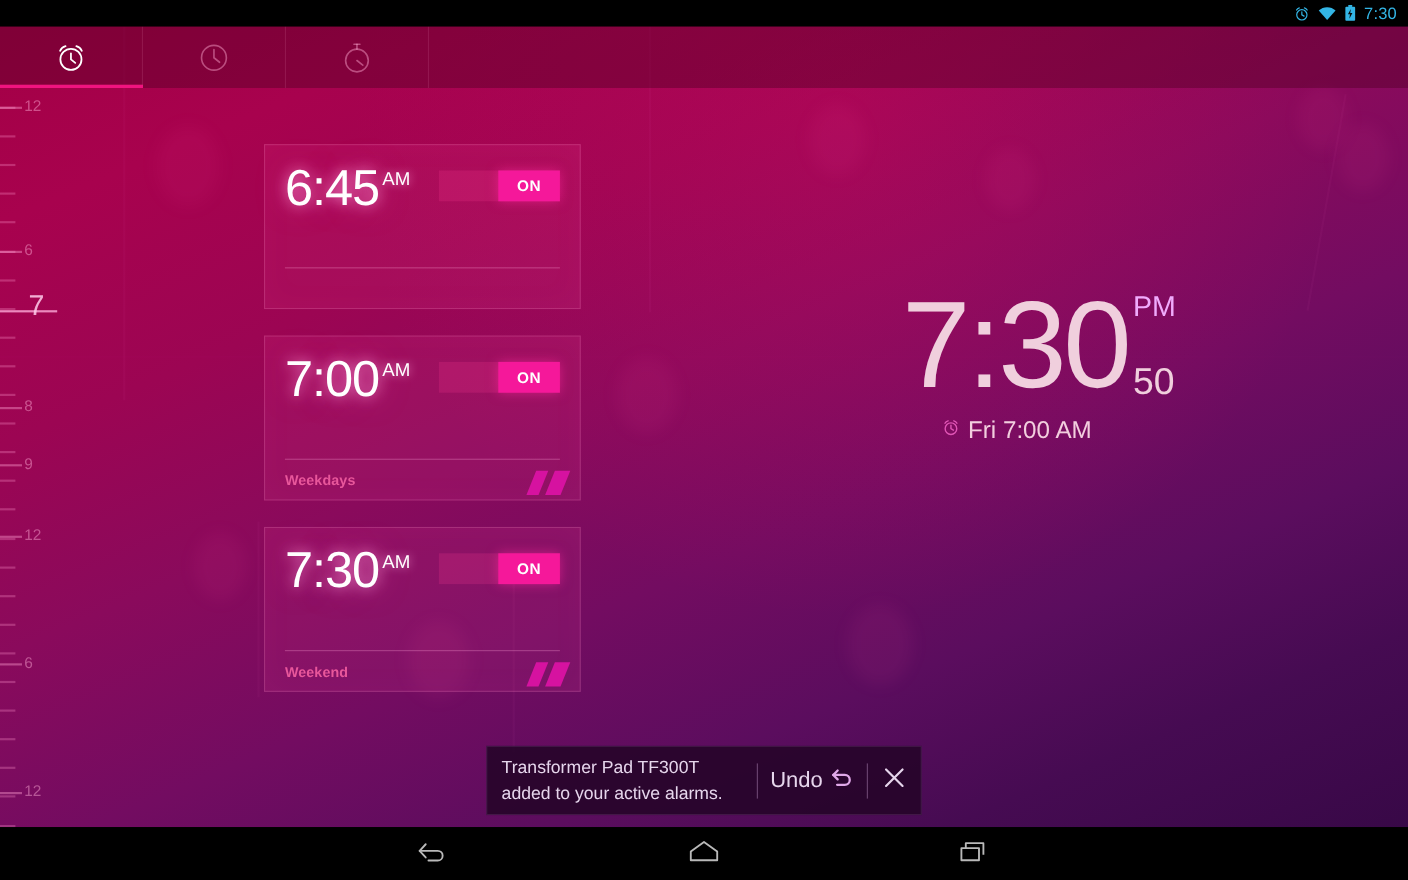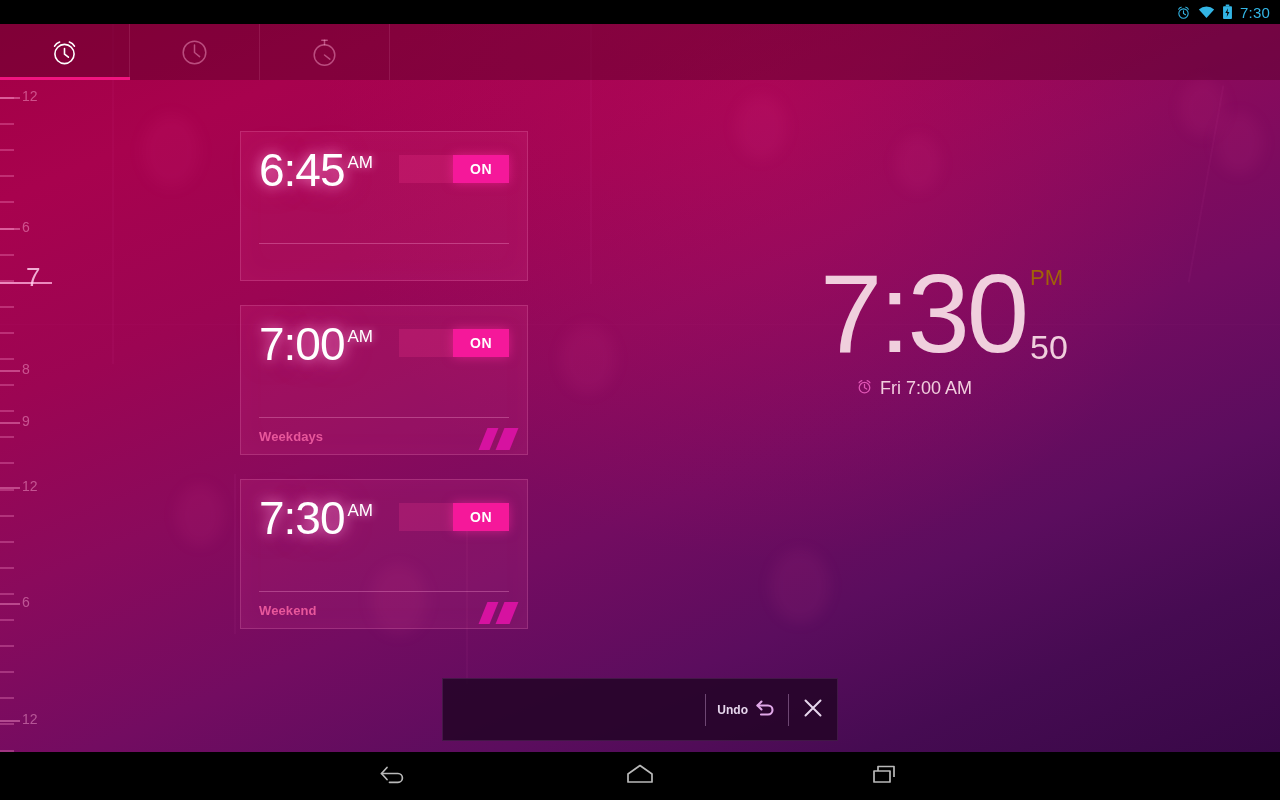--- a/index.html
+++ b/index.html
@@ -216,36 +216,36 @@
     line-height:104px;
     letter-spacing:-3px;
     font-family:"Liberation Sans", sans-serif;
   }
   #clock-right {
     display:flex; flex-direction:column;
     justify-content:space-between;
     height:104px; padding-left:4px;
   }
   #clock-ampm {
-    color:#a16207; font-size:22px; font-weight:300;
+    color:#f0abfc; font-size:26px; font-weight:300;
     line-height:32px; letter-spacing:0px;
   }
   #clock-sec {
     color:#f0cfdd; font-size:34px; font-weight:300;
     line-height:34px; padding-bottom:2px;
   }
   #clock-date {
     margin-top:22px; margin-left:36px;
     color:#f0cfdd; font-size:21px; font-weight:300;
   }
   #next-alarm {
     margin-top:12px; margin-left:36px;
     display:flex; align-items:center; gap:7px;
   }
-  #next-alarm-text { color:#f2cede; font-size:18px; font-weight:300; }
+  #next-alarm-text { color:#f2cede; font-size:22px; font-weight:300; }
 
   
   #snackbar {
     position:absolute; left:442px; top:678px;
     width:396px; height:63px;
     background:rgba(36,5,40,.88);
     border:1px solid rgba(180,110,190,.18);
     display:flex; align-items:center;
     padding:0 0 0 13px;
   }
@@ -254,21 +254,21 @@
     font-weight:300; white-space:pre-line;
     font-family:"Liberation Sans", sans-serif;
   }
   .snack-div {
     width:1px; height:32px; background:rgba(220,180,230,.38);
   }
   #undo-btn {
     display:flex; align-items:center; gap:7px;
     padding:0 11px; height:63px;
   }
-  #undo-label { color:#e6d6ec; font-size:12px; font-weight:700; }
+  #undo-label { color:#e6d6ec; font-size:20px; font-weight:400; }
   #close-btn {
     display:flex; align-items:center; justify-content:center;
     width:48px; height:63px;
   }
 
   
   #navbar {
     position:absolute; bottom:0; left:0;
     width:1280px; height:48px;
     background:#000;
@@ -436,20 +436,22 @@
           <path d="M10 7.6 L10 11.4 L12.6 13"></path>
           <path d="M3.6 5.6 A5.2 5.2 0 0 1 6.9 3"></path>
           <path d="M16.4 5.6 A5.2 5.2 0 0 0 13.1 3"></path>
         </svg>
       </span>
       <span id="next-alarm-text">Fri 7:00 AM</span>
     </div>
   </div>
 
   <div id="snackbar">
+    <div id="snack-msg">Transformer Pad TF300T
+added to your active alarms.</div>
     <div class="snack-div" style="margin-left:auto;"></div>
     <div id="undo-btn">
       <span id="undo-label">Undo</span>
       <span>
         <svg width="22" height="20" viewBox="0 0 22 20" fill="none" stroke="#e0a8e8" stroke-width="2.1" stroke-linecap="round" stroke-linejoin="round">
           <path d="M6.5 3.5 L2.5 7.5 L6.5 11.5"></path>
           <path d="M2.5 7.5 L13 7.5 A4.5 4.5 0 0 1 13 16.5 L6 16.5"></path>
         </svg>
       </span>
     </div>

